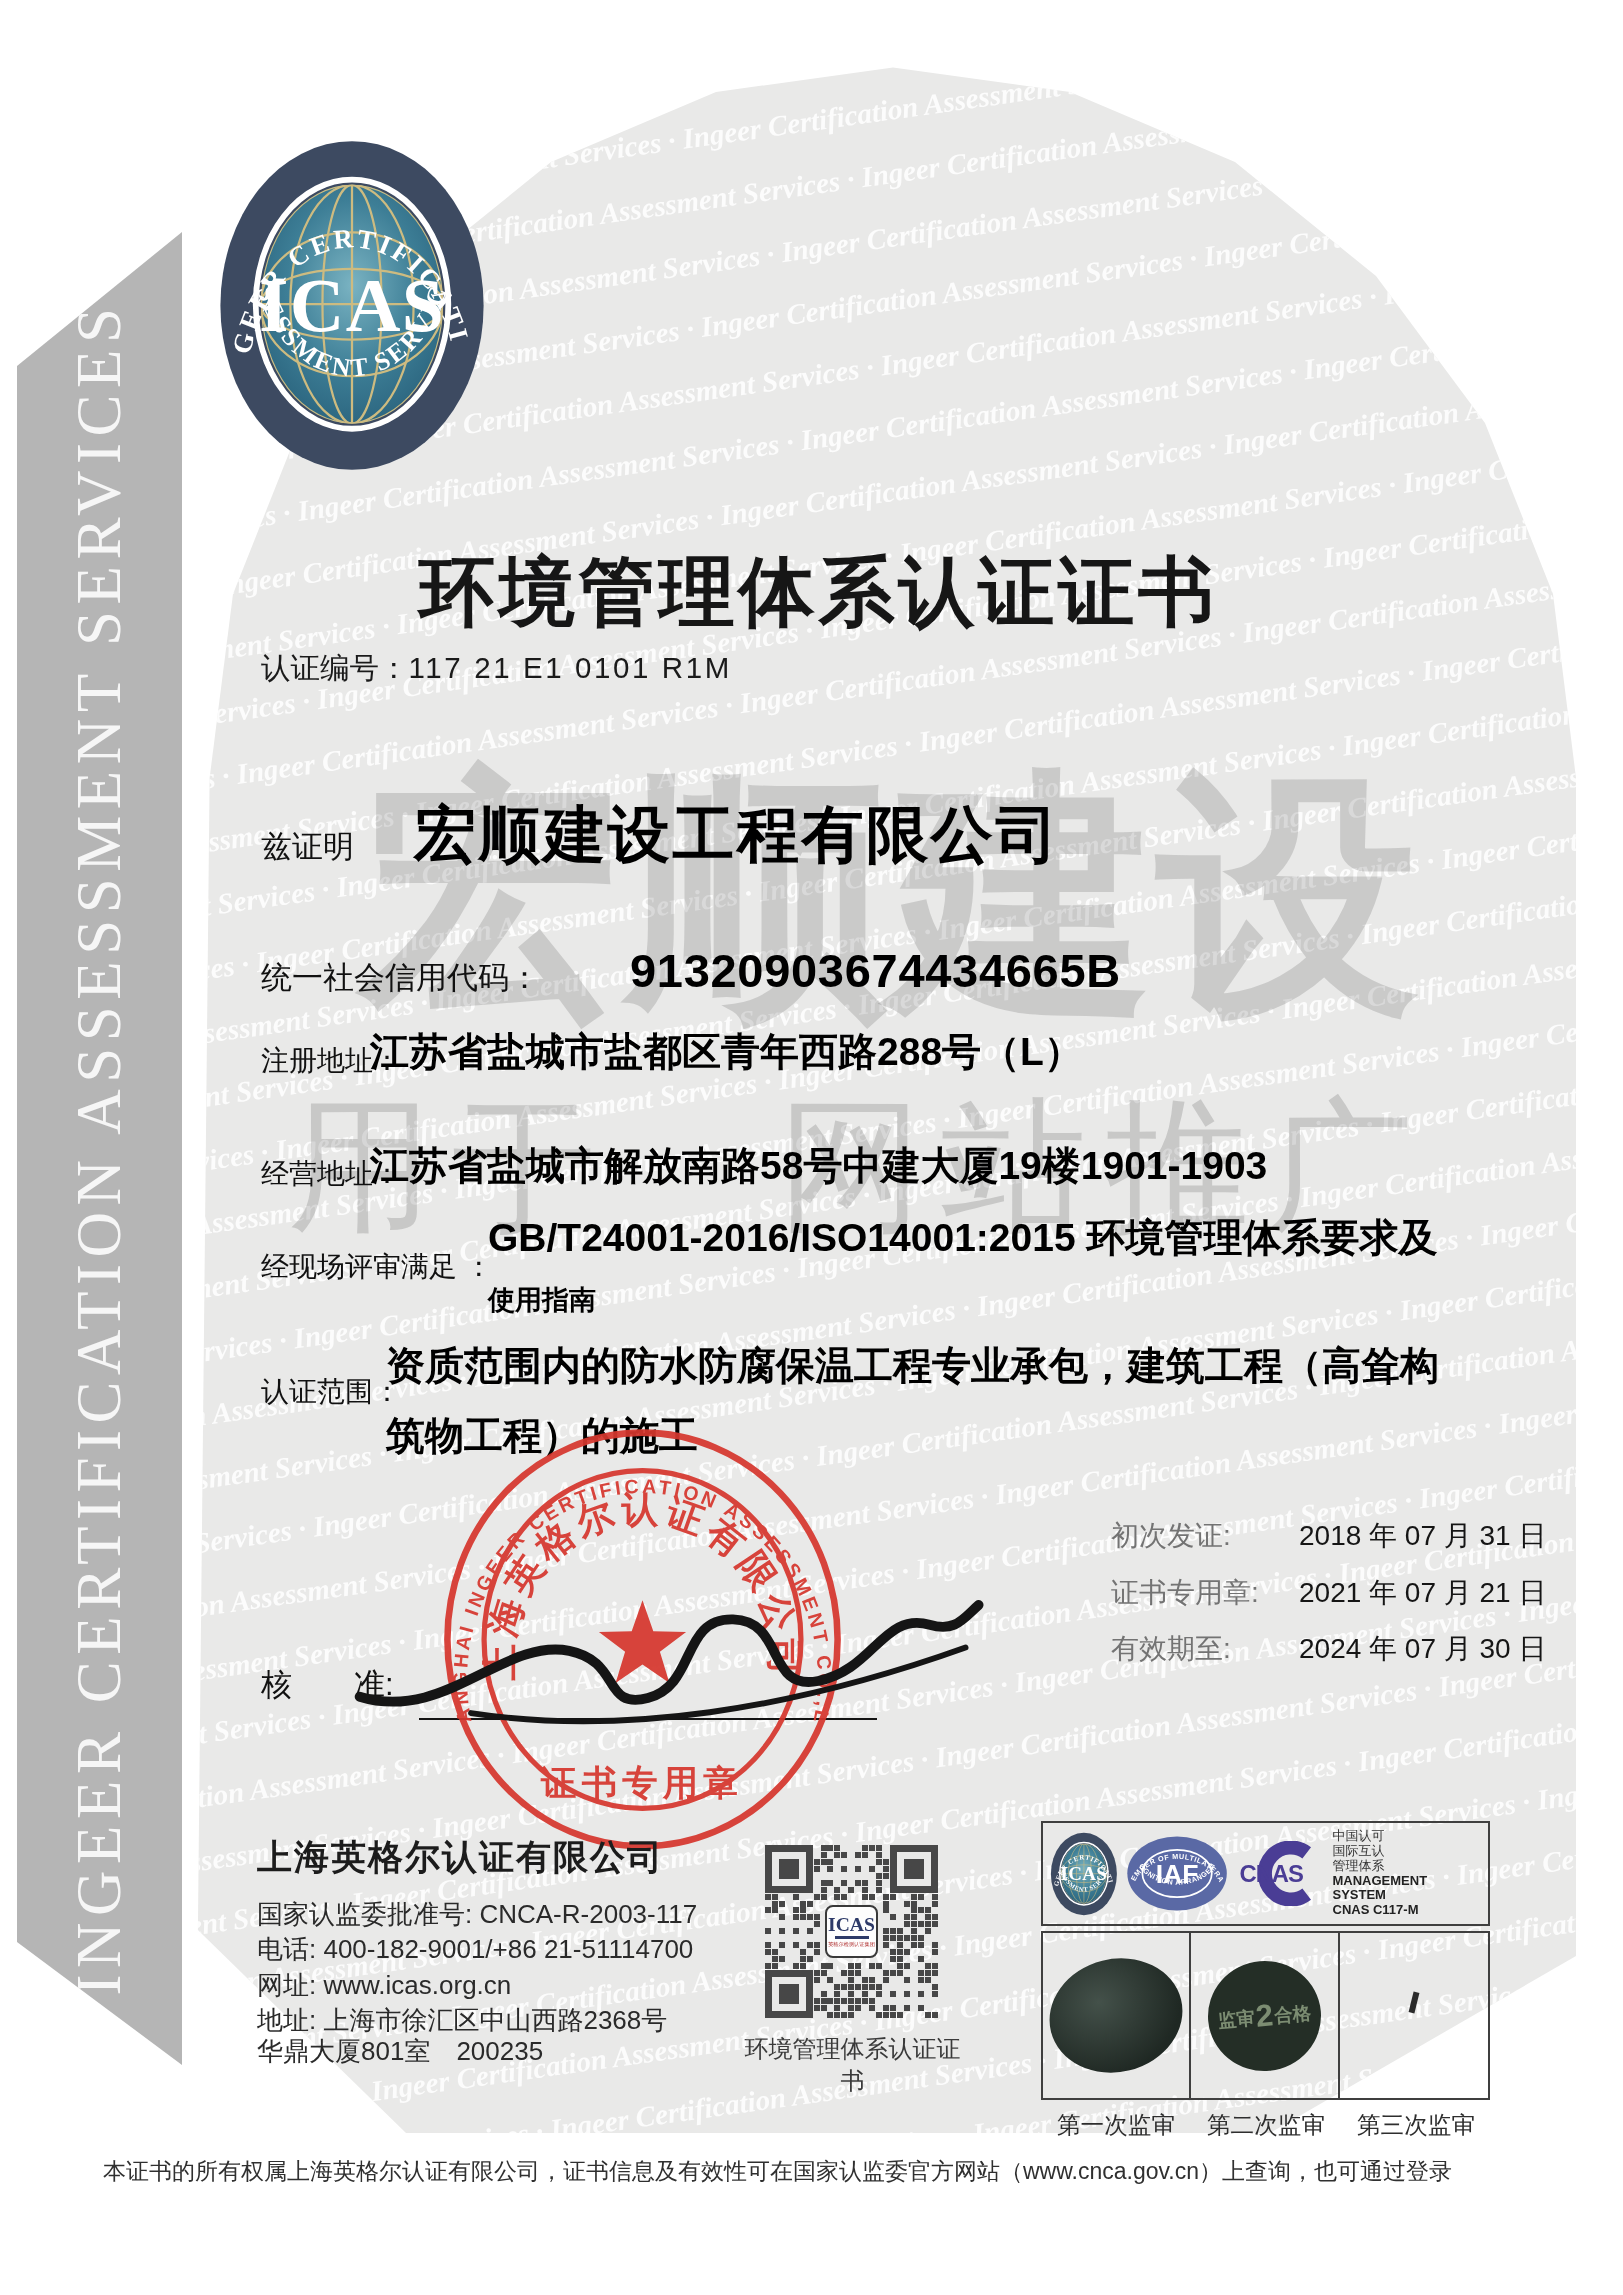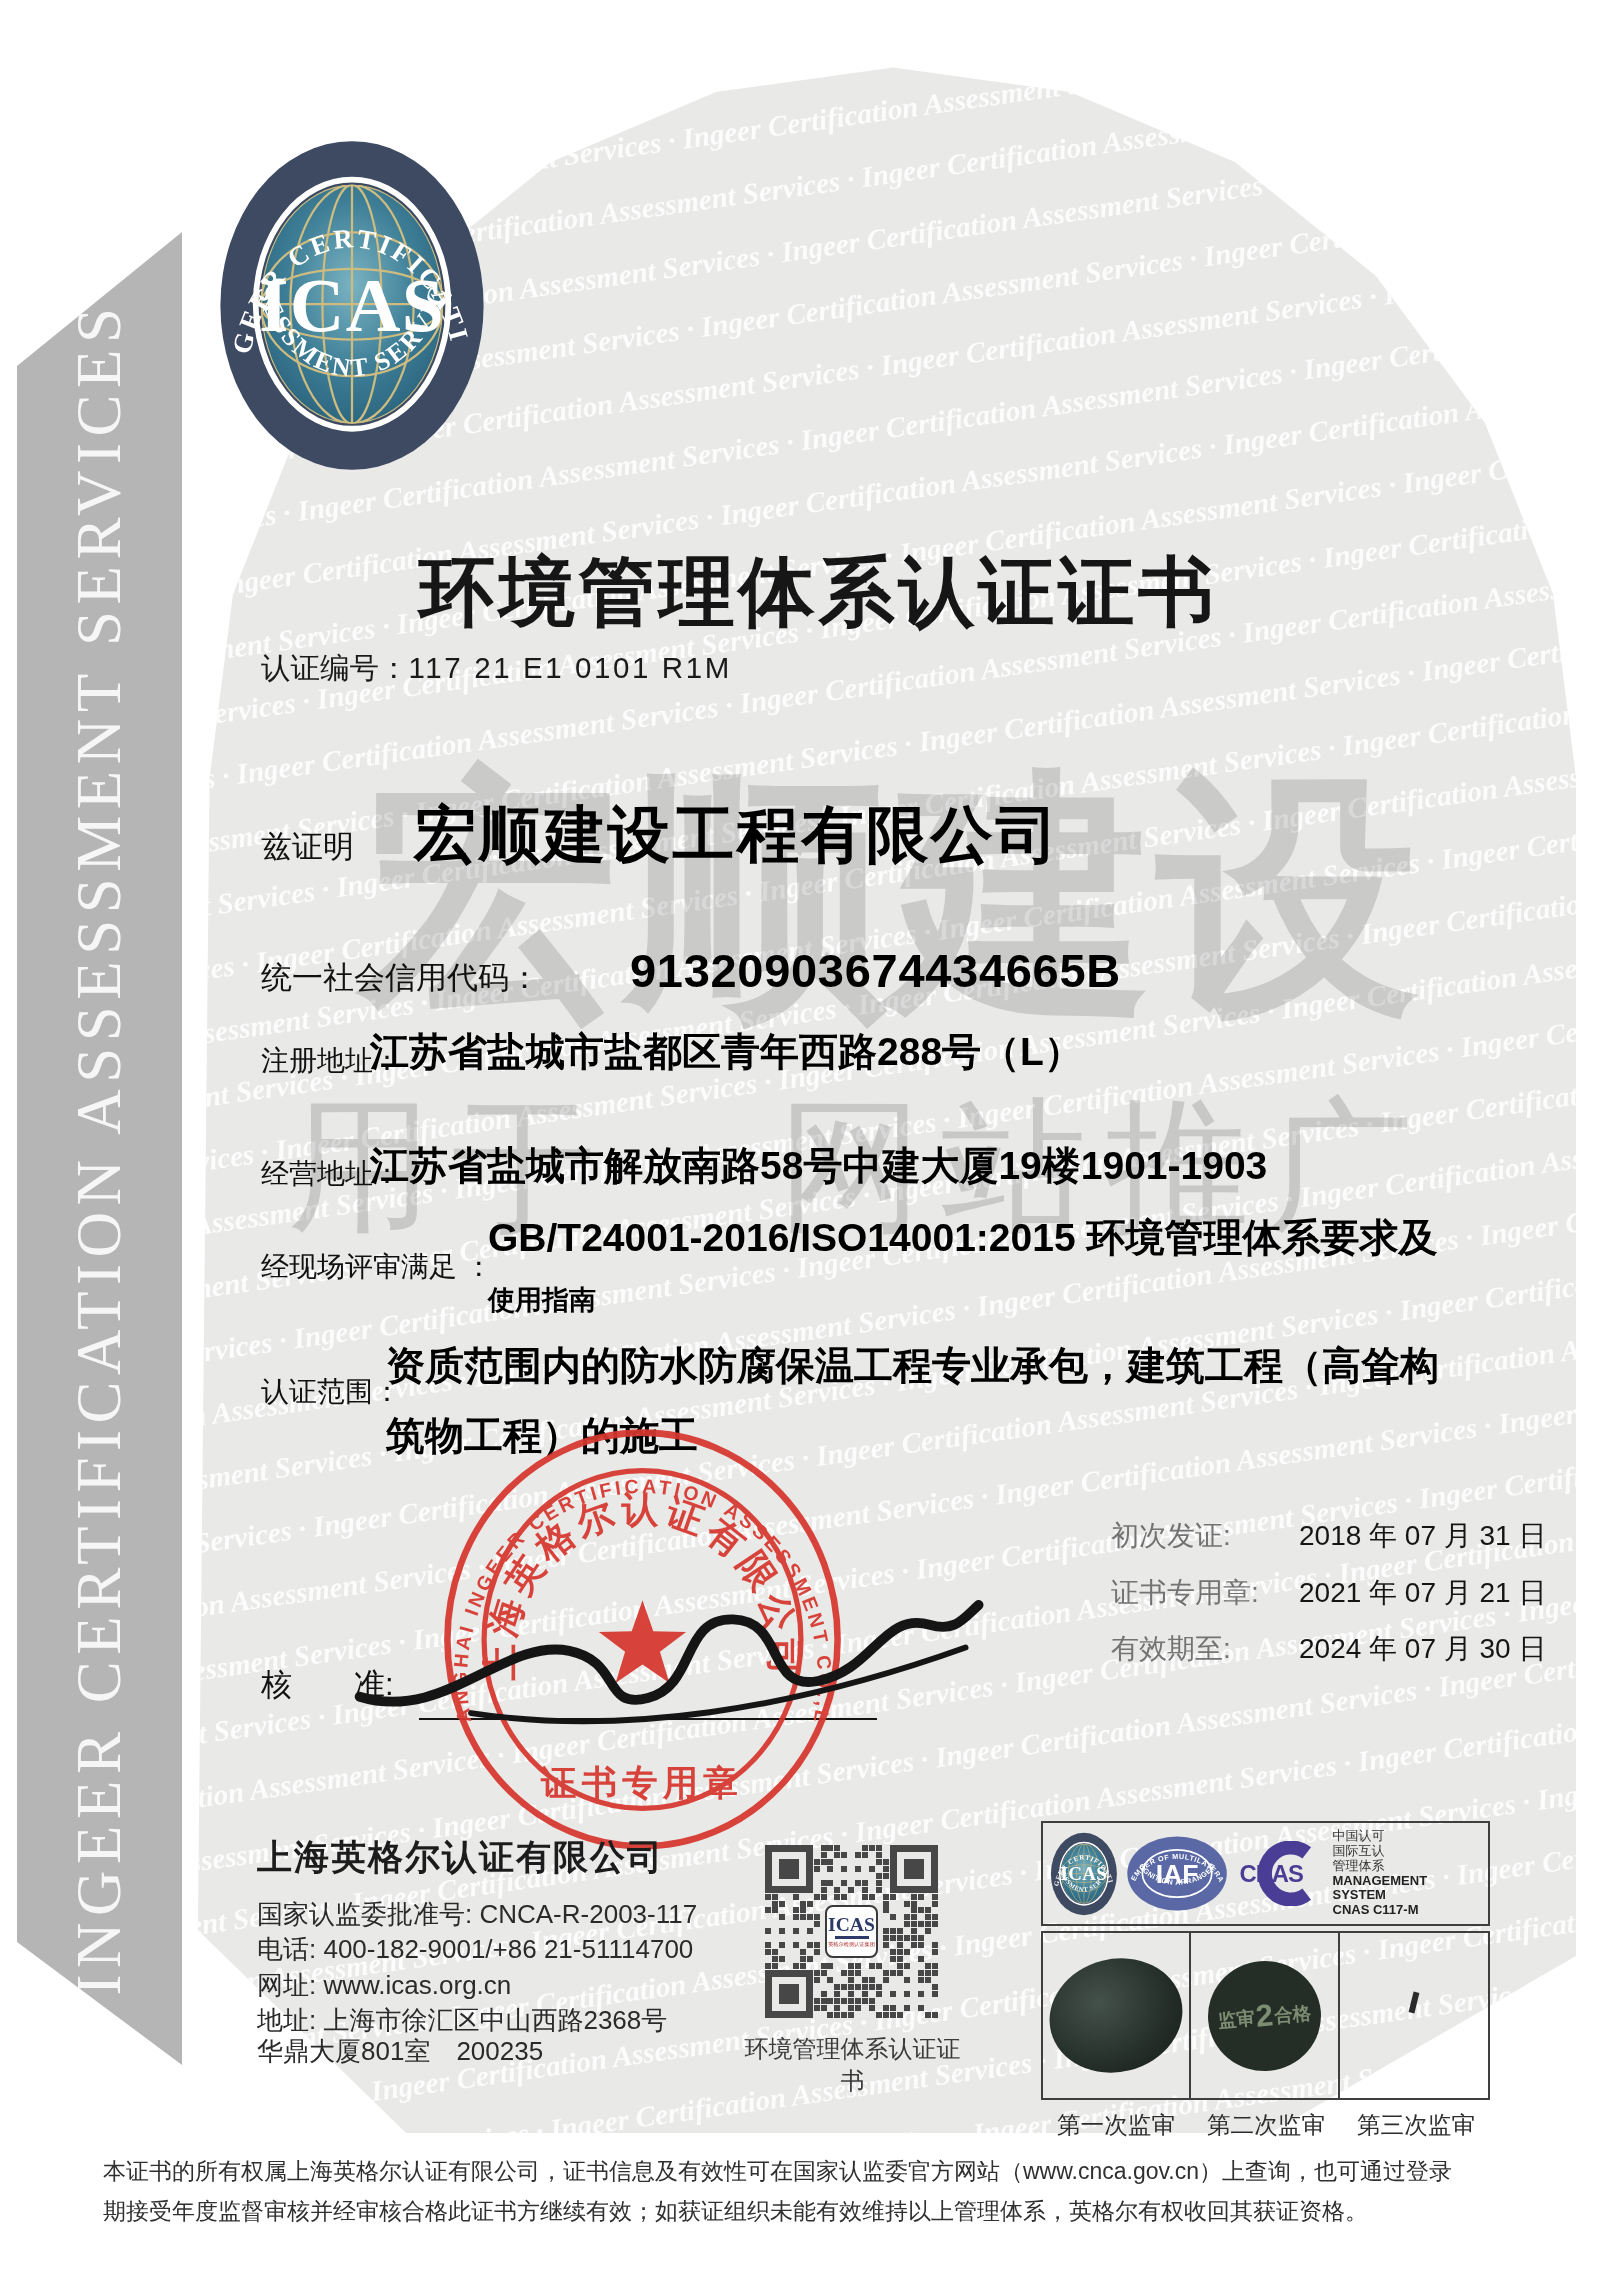--- a/index.html
+++ b/index.html
@@ -541,15 +541,14 @@
   <div class="cell">
       <div id="mark3"></div>
     </div>
 </div>
 <div class="audit-label" style="left:1041px">第一次监审</div>
 <div class="audit-label" style="left:1191px">第二次监审</div>
 <div class="audit-label" style="left:1341px">第三次监审</div>
 
 <div id="footer">
   <div>本证书的所有权属上海英格尔认证有限公司，证书信息及有效性可在国家认监委官方网站（www.cnca.gov.cn）上查询，也可通过登录</div>
-  <div>期接受年度监督审核并经审核合格此证书方继续有效；如获证组织未能有效维持以上管理体系，英格尔有权收回其获证资格。</div>
 </div>
 
 
 </body></html>

